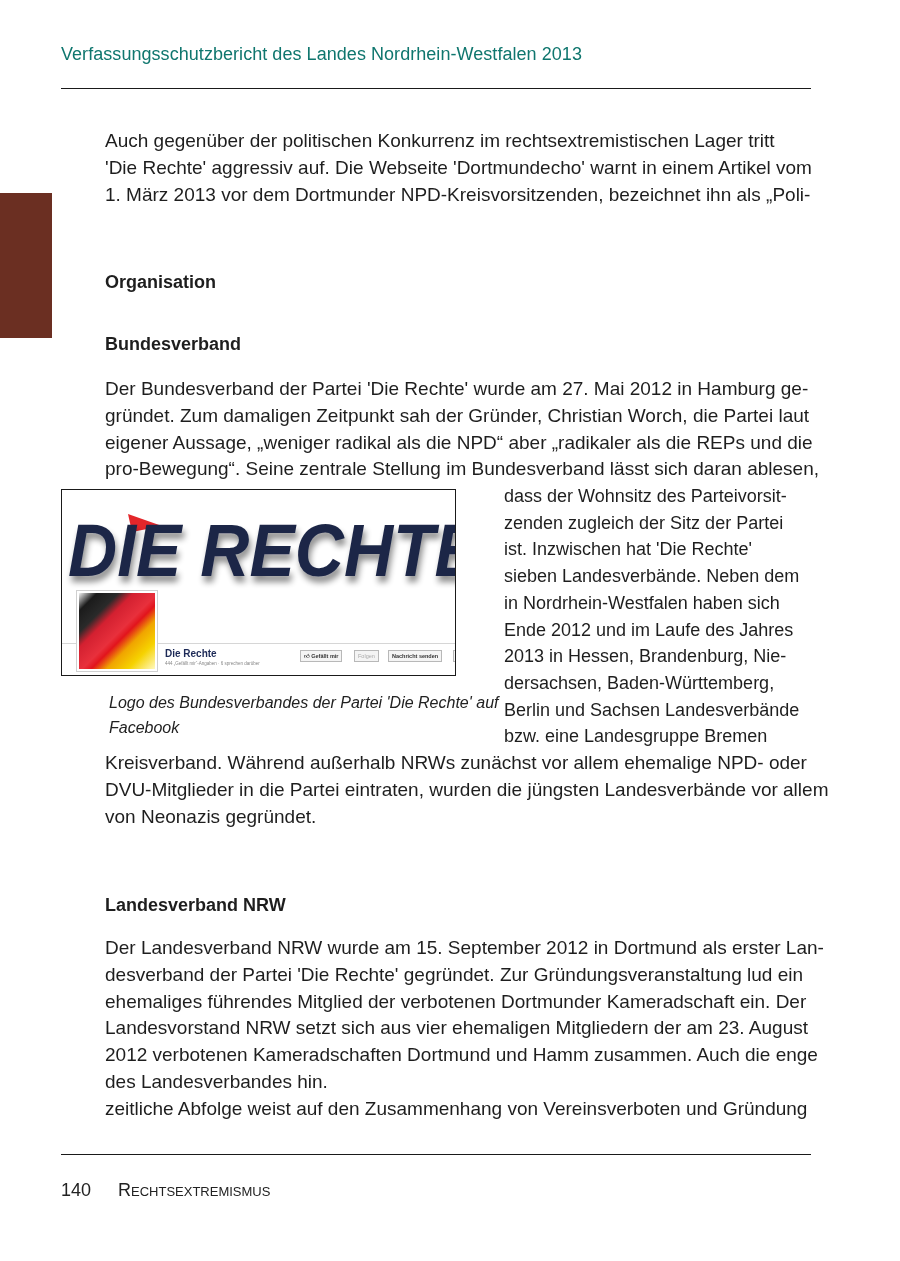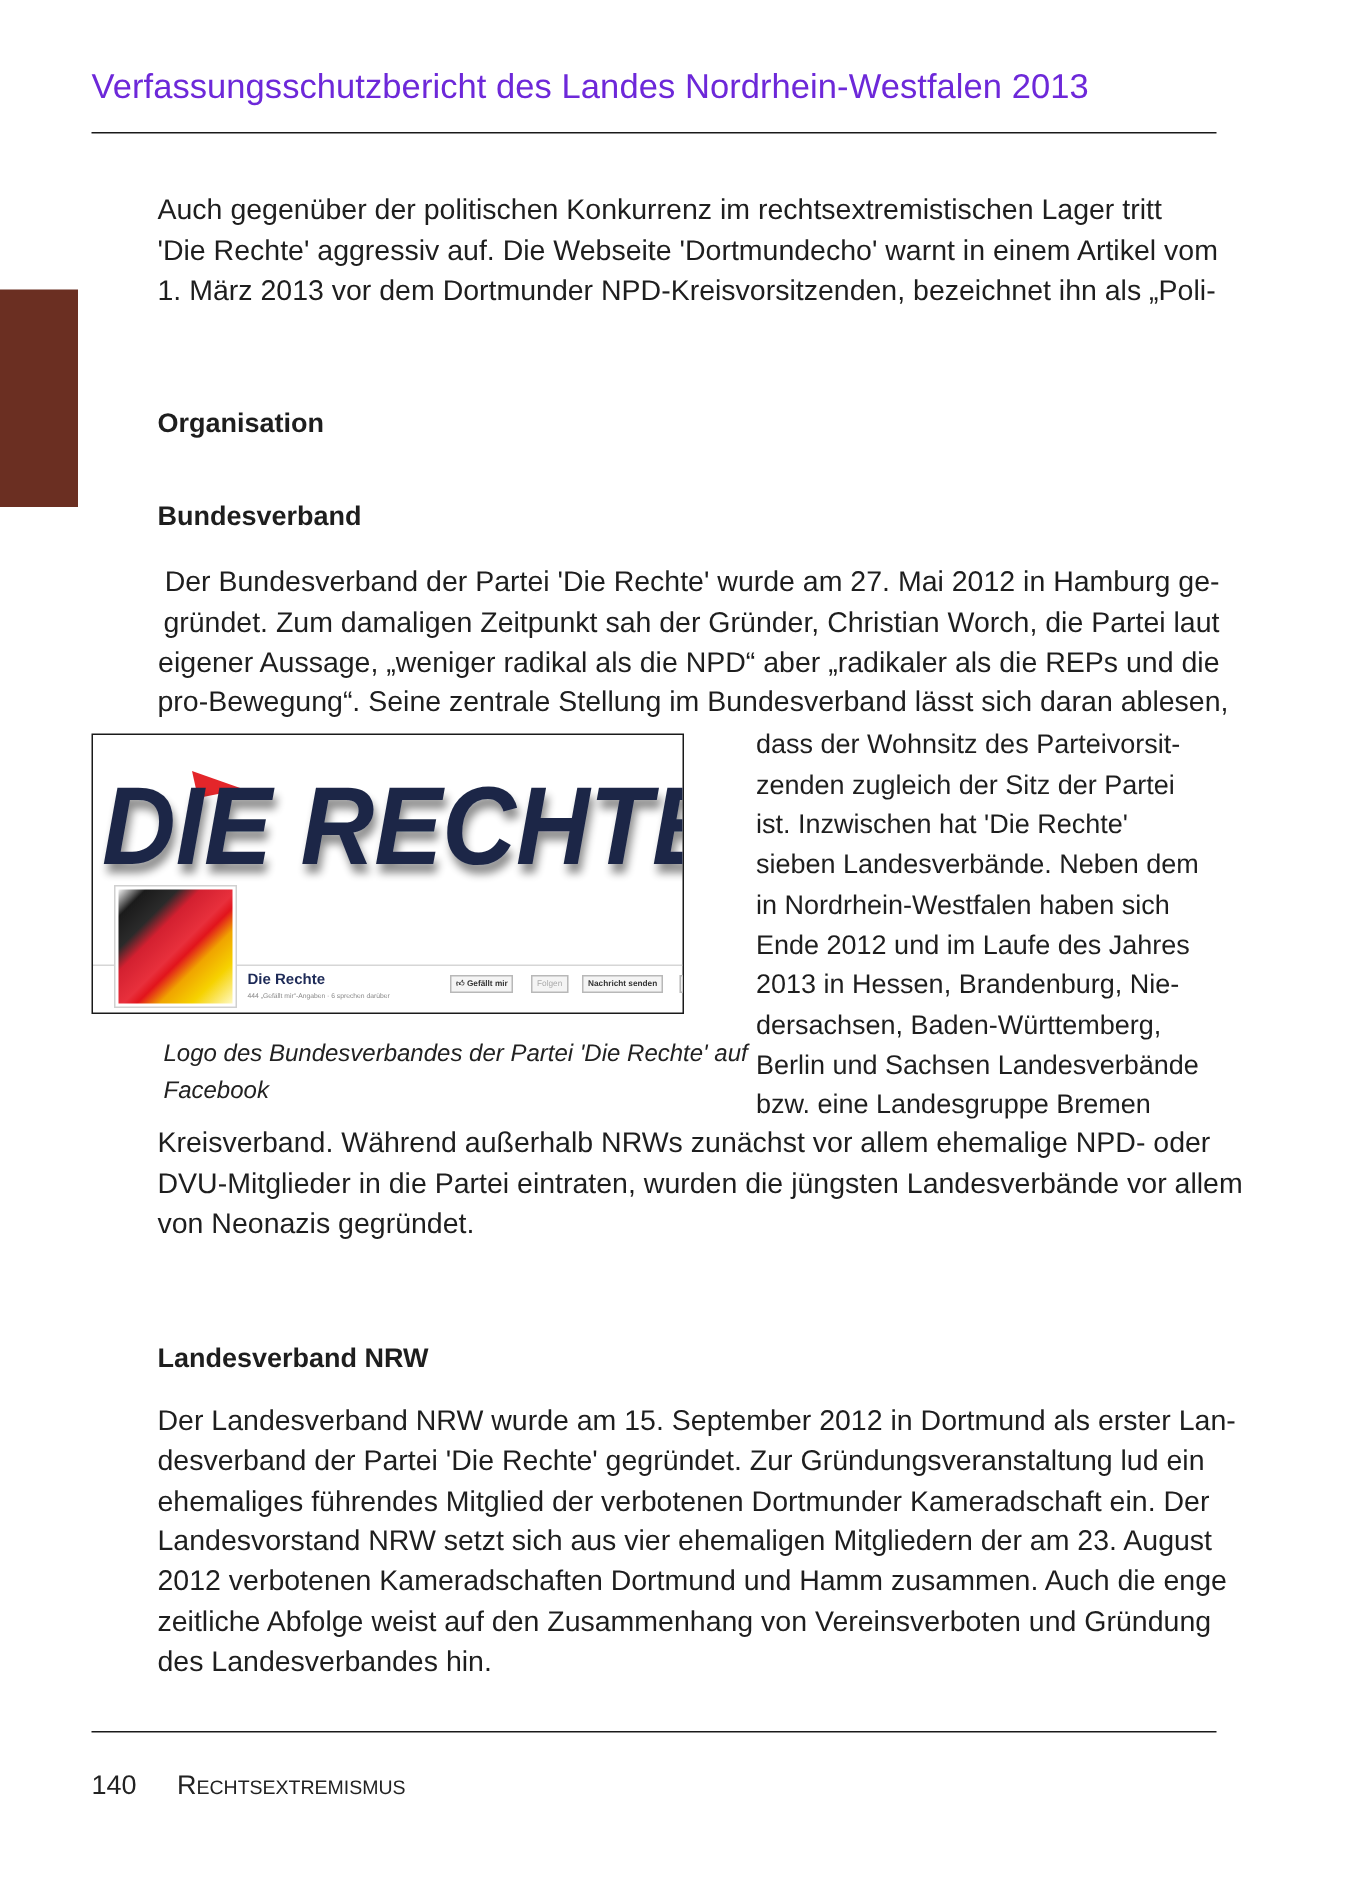--- a/index.html
+++ b/index.html
@@ -3,21 +3,21 @@
 <meta charset="utf-8">
 <style>
   html, body { margin:0; padding:0; }
   body {
     width:900px; height:1261px; position:relative; overflow:hidden;
     background:#ffffff; color:#1e1e1e;
     font-family:"Liberation Sans", sans-serif;
   }
   .running-header {
     position:absolute; left:61px; top:44px;
-    font-size:23px; color:#6d28d9; letter-spacing:0.05px;
+    font-size:18px; color:#0f766e; letter-spacing:0.05px;
   }
   .rule { position:absolute; left:61px; width:750px; height:1px; background:#1a1a1a; }
   .rule.top { top:88px; }
   .rule.bottom { top:1154px; }
   .side-tab {
     position:absolute; left:0; top:193px; width:52px; height:145px; background:#6b2f22;
   }
   .body-text {
     position:absolute; left:105px; width:708px;
     font-size:19px; line-height:26.8px; color:#1e1e1e;
@@ -85,21 +85,21 @@
 
 <div class="body-text" style="top:128px;">
   <span class="line">Auch gegenüber der politischen Konkurrenz im rechtsextremistischen Lager tritt</span>
   <span class="line">'Die Rechte' aggressiv auf. Die Webseite 'Dortmundecho' warnt in einem Artikel vom</span>
   <span class="line">1. März 2013 vor dem Dortmunder NPD-Kreisvorsitzenden, bezeichnet ihn als „Poli-</span>
 </div>
 
 <div class="heading" style="top:272px;">Organisation</div>
 <div class="heading" style="top:334px;">Bundesverband</div>
 
-<div class="body-text" style="top:376px;text-align:right;">
+<div class="body-text" style="top:376px;">
   <span class="line">Der Bundesverband der Partei 'Die Rechte' wurde am 27. Mai 2012 in Hamburg ge-</span>
   <span class="line">gründet. Zum damaligen Zeitpunkt sah der Gründer, Christian Worch, die Partei laut</span>
   <span class="line">eigener Aussage, „weniger radikal als die NPD“ aber „radikaler als die REPs und die</span>
   <span class="line">pro-Bewegung“. Seine zentrale Stellung im Bundesverband lässt sich daran ablesen,</span>
 </div>
 
 <div class="figure">
   <svg class="banner-logo" viewBox="0 0 420 88">
     <defs>
       <filter id="sh" x="-5%" y="-5%" width="115%" height="140%">
@@ -157,19 +157,19 @@
 </div>
 
 <div class="heading" style="top:895px;">Landesverband NRW</div>
 
 <div class="body-text" style="top:935px;">
   <span class="line">Der Landesverband NRW wurde am 15. September 2012 in Dortmund als erster Lan-</span>
   <span class="line">desverband der Partei 'Die Rechte' gegründet. Zur Gründungsveranstaltung lud ein</span>
   <span class="line">ehemaliges führendes Mitglied der verbotenen Dortmunder Kameradschaft ein. Der</span>
   <span class="line">Landesvorstand NRW setzt sich aus vier ehemaligen Mitgliedern der am 23. August</span>
   <span class="line">2012 verbotenen Kameradschaften Dortmund und Hamm zusammen. Auch die enge</span>
+  <span class="line">des Landesverbandes hin.</span>
   <span class="line">zeitliche Abfolge weist auf den Zusammenhang von Vereinsverboten und Gründung</span>
-  <span class="line">des Landesverbandes hin.</span>
 </div>
 
 <div class="rule bottom"></div>
 <div class="folio">140</div>
 <div class="section-name">Rechtsextremismus</div>
 
 </body></html>

